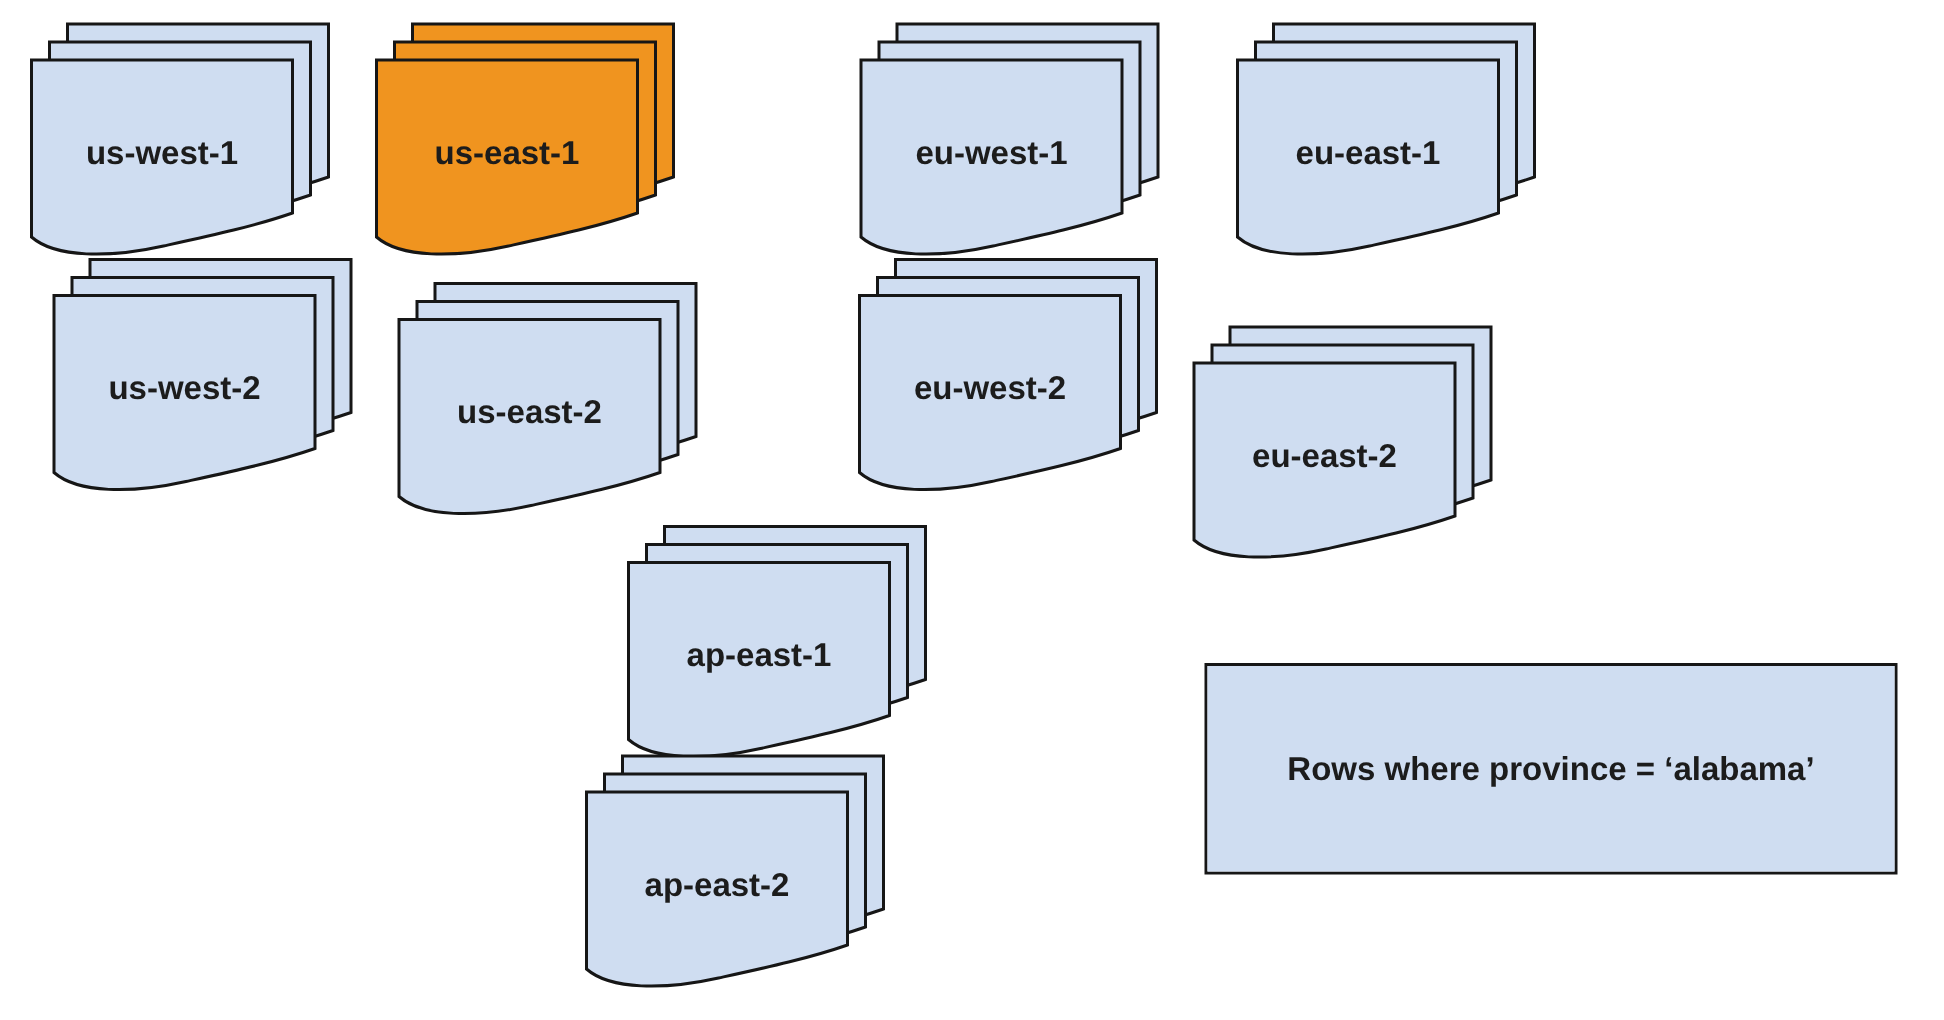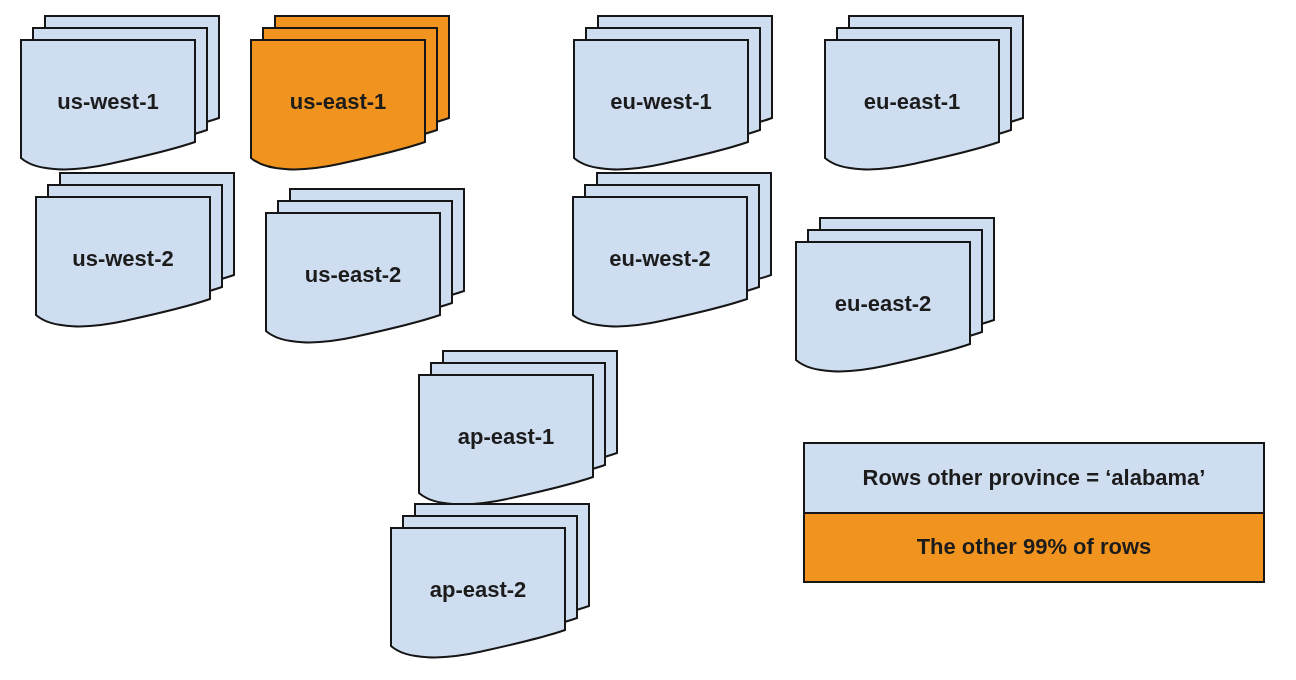--- a/index.html
+++ b/index.html
@@ -123,20 +123,17 @@
           <path d="M0 0 H174 V102 C148 111 120 117 88 124 C52 132 16 132 0 118 Z" transform="translate(25,1)" fill="#cfddf1" stroke="#161616" stroke-width="2"></path>
           <path d="M0 0 H174 V102 C148 111 120 117 88 124 C52 132 16 132 0 118 Z" transform="translate(13,13)" fill="#cfddf1" stroke="#161616" stroke-width="2"></path>
           <path d="M0 0 H174 V102 C148 111 120 117 88 124 C52 132 16 132 0 118 Z" transform="translate(1,25)" fill="#cfddf1" stroke="#161616" stroke-width="2"></path>
           <text x="88" y="94" text-anchor="middle" class="doc-label">ap-east-2</text>
         </svg>
       </div>
     </div>
 
   <div class="legend">
     <div class="legend-row" id="legend-row-0" style="background: rgb(207, 221, 241);">
-      <span>Rows other province = ‘alabama’</span>
-    </div>
-    <div class="legend-row" id="legend-row-1" style="background: rgb(240, 148, 31);">
-      <span>The other 99% of rows</span>
+      <span>Rows where province = ‘alabama’</span>
     </div>
   </div>
 
 </div>
 
 </body></html>

